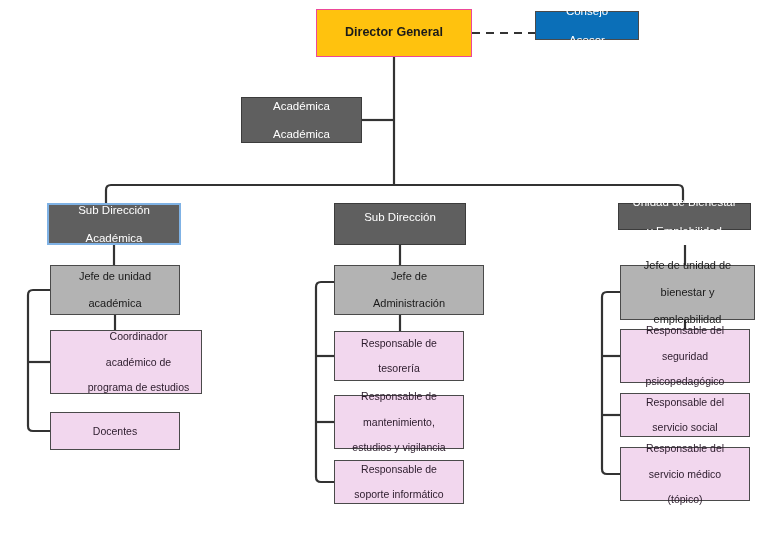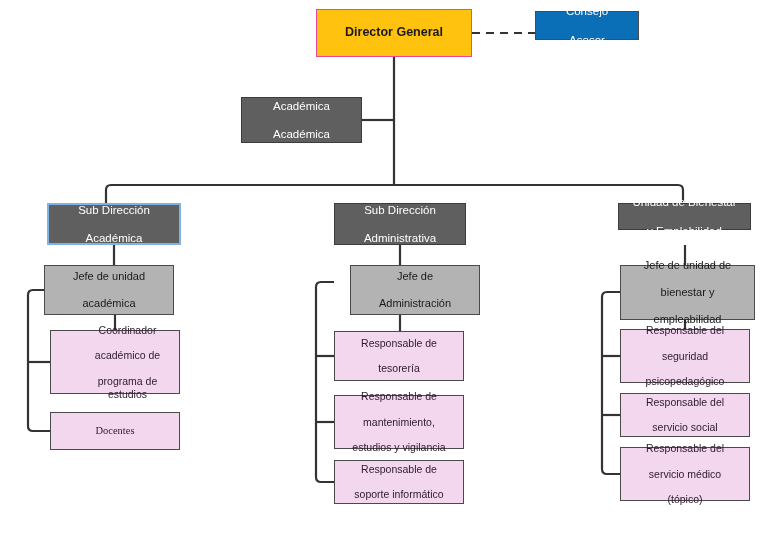--- a/index.html
+++ b/index.html
@@ -137,51 +137,50 @@
   <div class="node n-dark-sel" style="left:47px; top:203px; width:134px; height:42px;">
     <span>
       <span>Sub Dirección</span><br>
       <span>Académica</span>
     </span>
   </div>
 
   <div class="node n-dark" style="left:334px; top:203px; width:132px; height:42px;">
     <span>
       <span>Sub Dirección</span><br>
-      <span>Administrativa</span>
     </span>
   </div>
 
   <div class="node n-dark" style="left:618px; top:203px; width:133px; height:27px;">
     <span>
       <span>Unidad de Bienestar</span><br>
       <span>y Emplebilidad</span>
     </span>
   </div>
 
-  <div class="node n-mid" style="left:44px; top:265px; width:130px; height:50px;">
+  <div class="node n-mid" style="left:50px; top:265px; width:130px; height:50px;">
     <span>
       <span>Jefe de unidad</span><br>
       <span>académica</span>
     </span>
   </div>
 
-  <div class="node n-pink" style="left:50px; top:330px; width:130px; height:64px;padding-left:29px;">
+  <div class="node n-pink" style="left:50px; top:330px; width:152px; height:64px;padding-left:29px;">
     <span>
       <span>Coordinador</span><br>
       <span>académico de</span><br>
       <span>programa de estudios</span>
     </span>
   </div>
 
-  <div class="node n-pink" style="left:50px; top:412px; width:130px; height:38px;font-family:Liberation Serif, serif;">
+  <div class="node n-pink" style="left:50px; top:412px; width:130px; height:38px;">
     <span>Docentes</span>
   </div>
 
-  <div class="node n-mid" style="left:334px; top:265px; width:130px; height:50px;margin-left:16px;">
+  <div class="node n-mid" style="left:334px; top:265px; width:150px; height:50px;">
     <span>
       <span>Jefe de</span><br>
       <span>Administración</span>
     </span>
   </div>
 
   <div class="node n-pink" style="left:334px; top:331px; width:130px; height:50px;">
     <span>
       <span>Responsable de</span><br>
       <span>tesorería</span>

